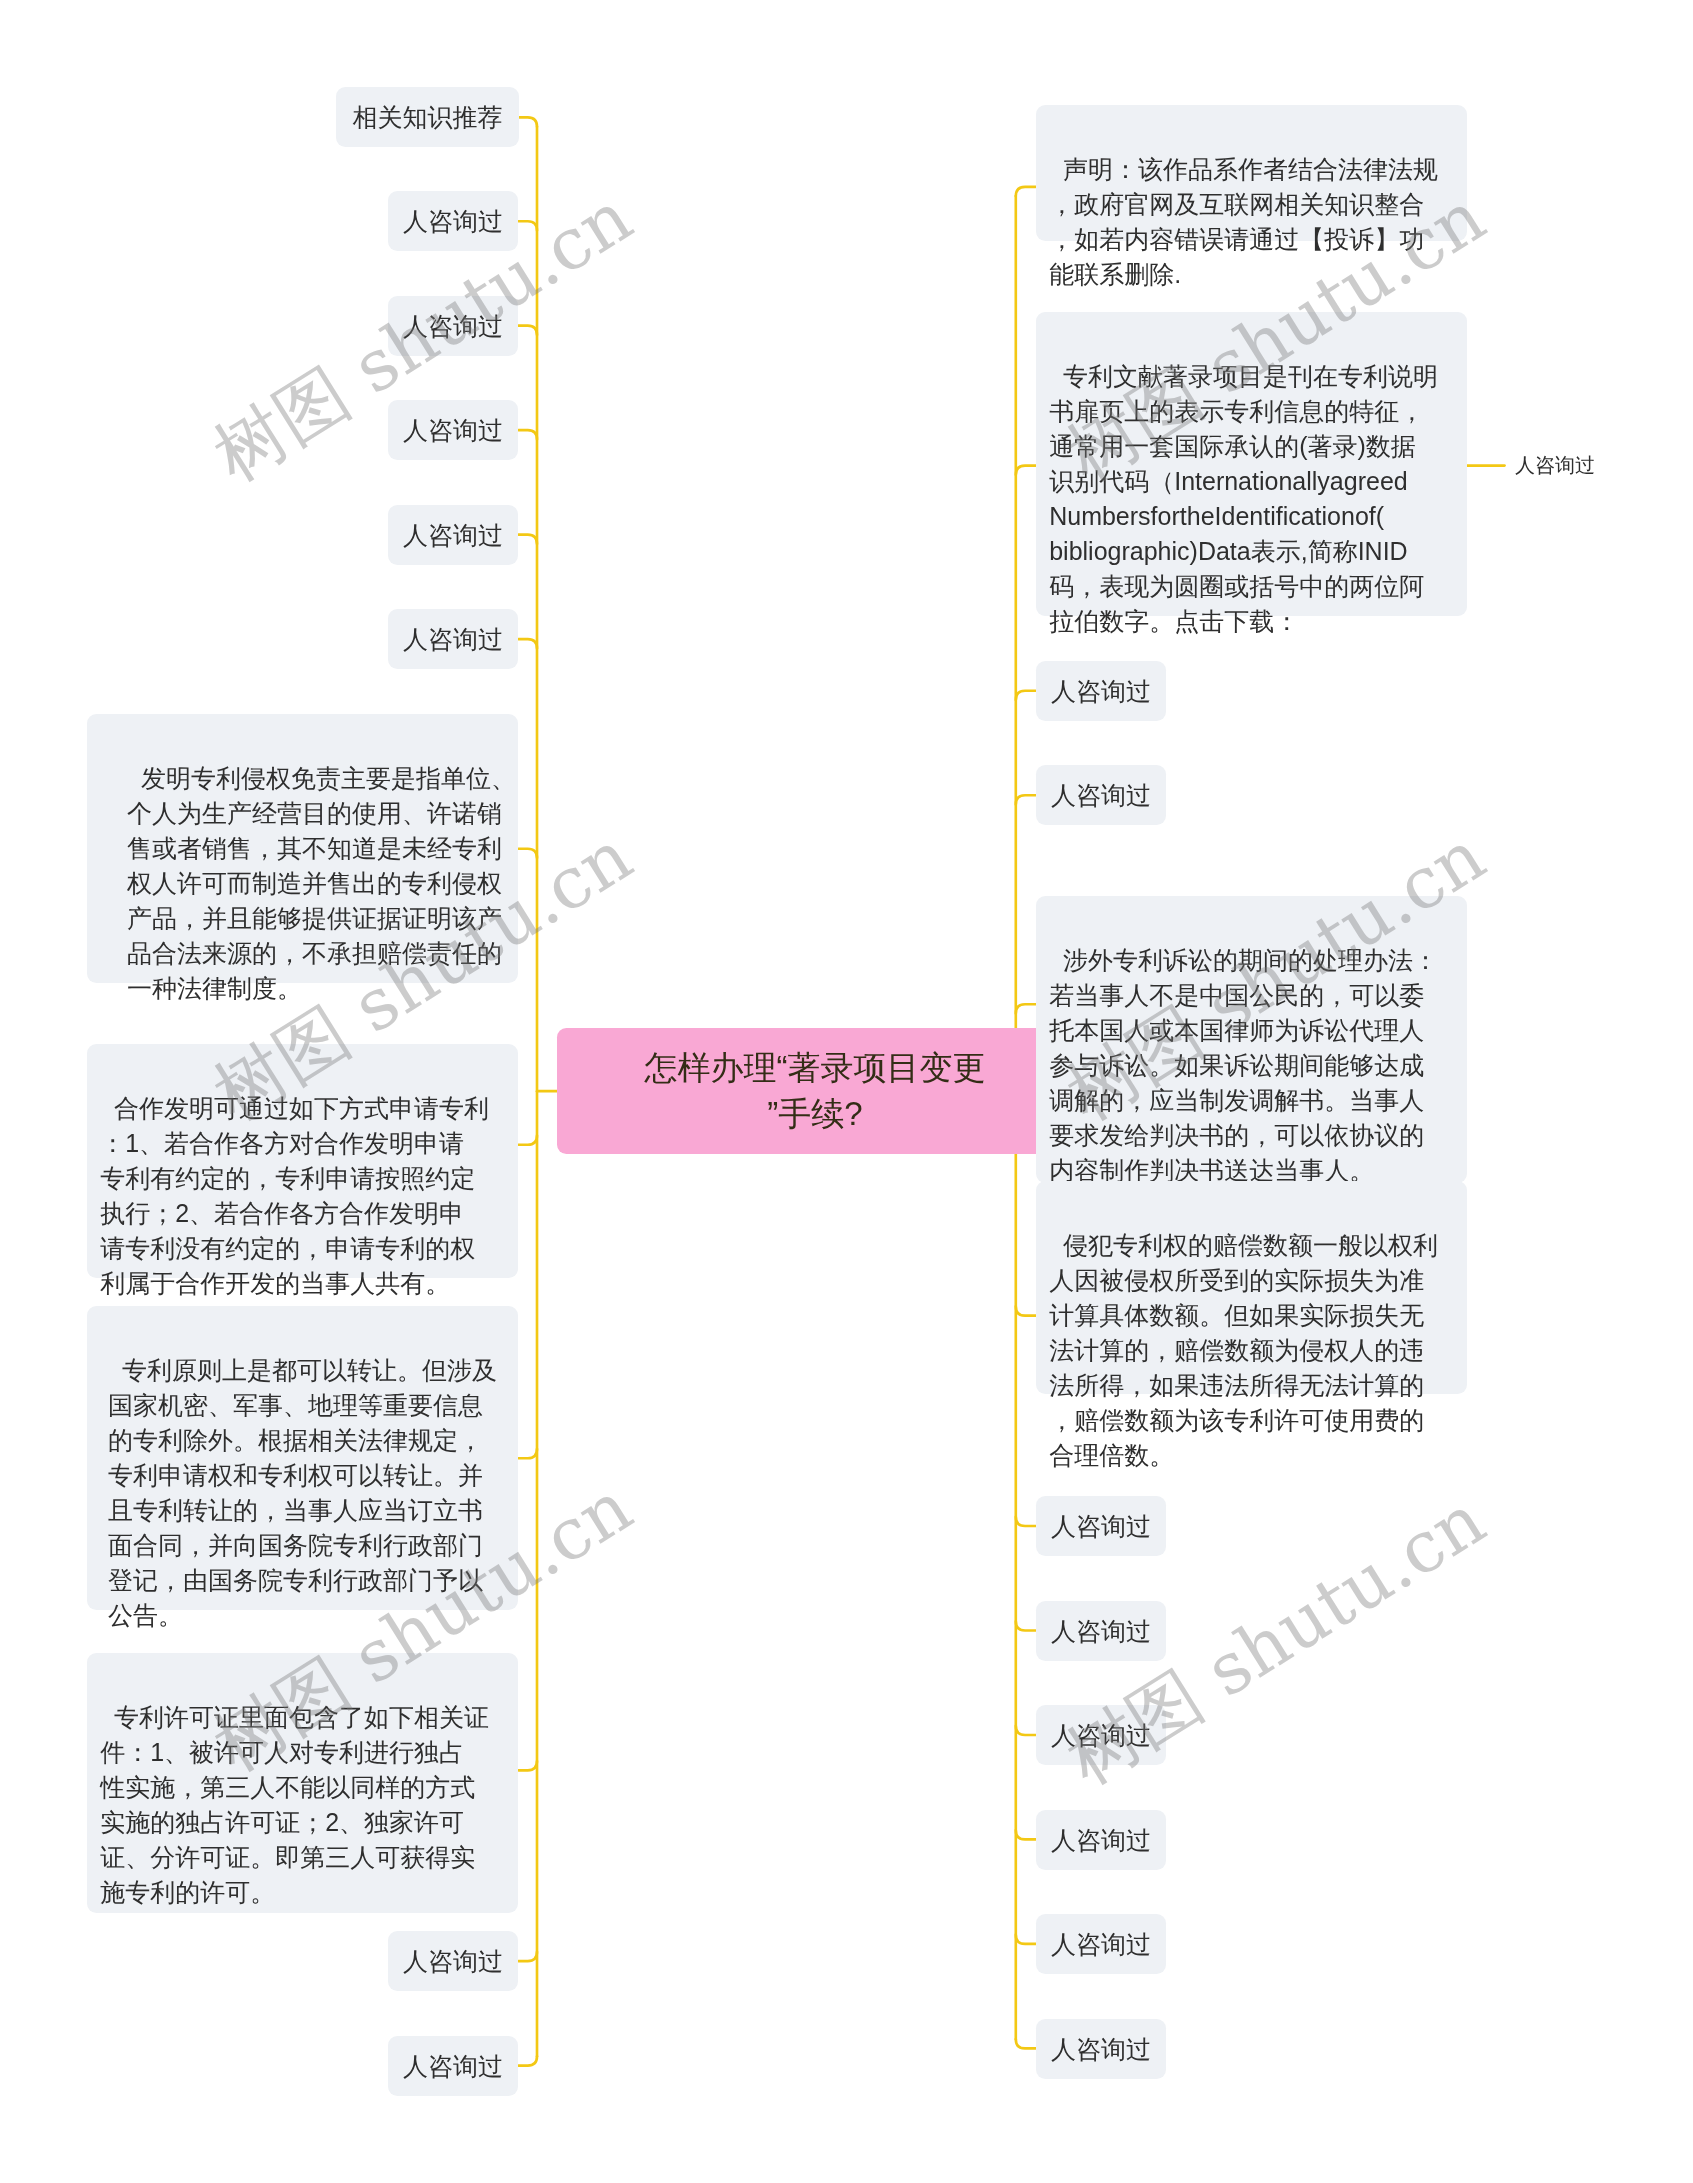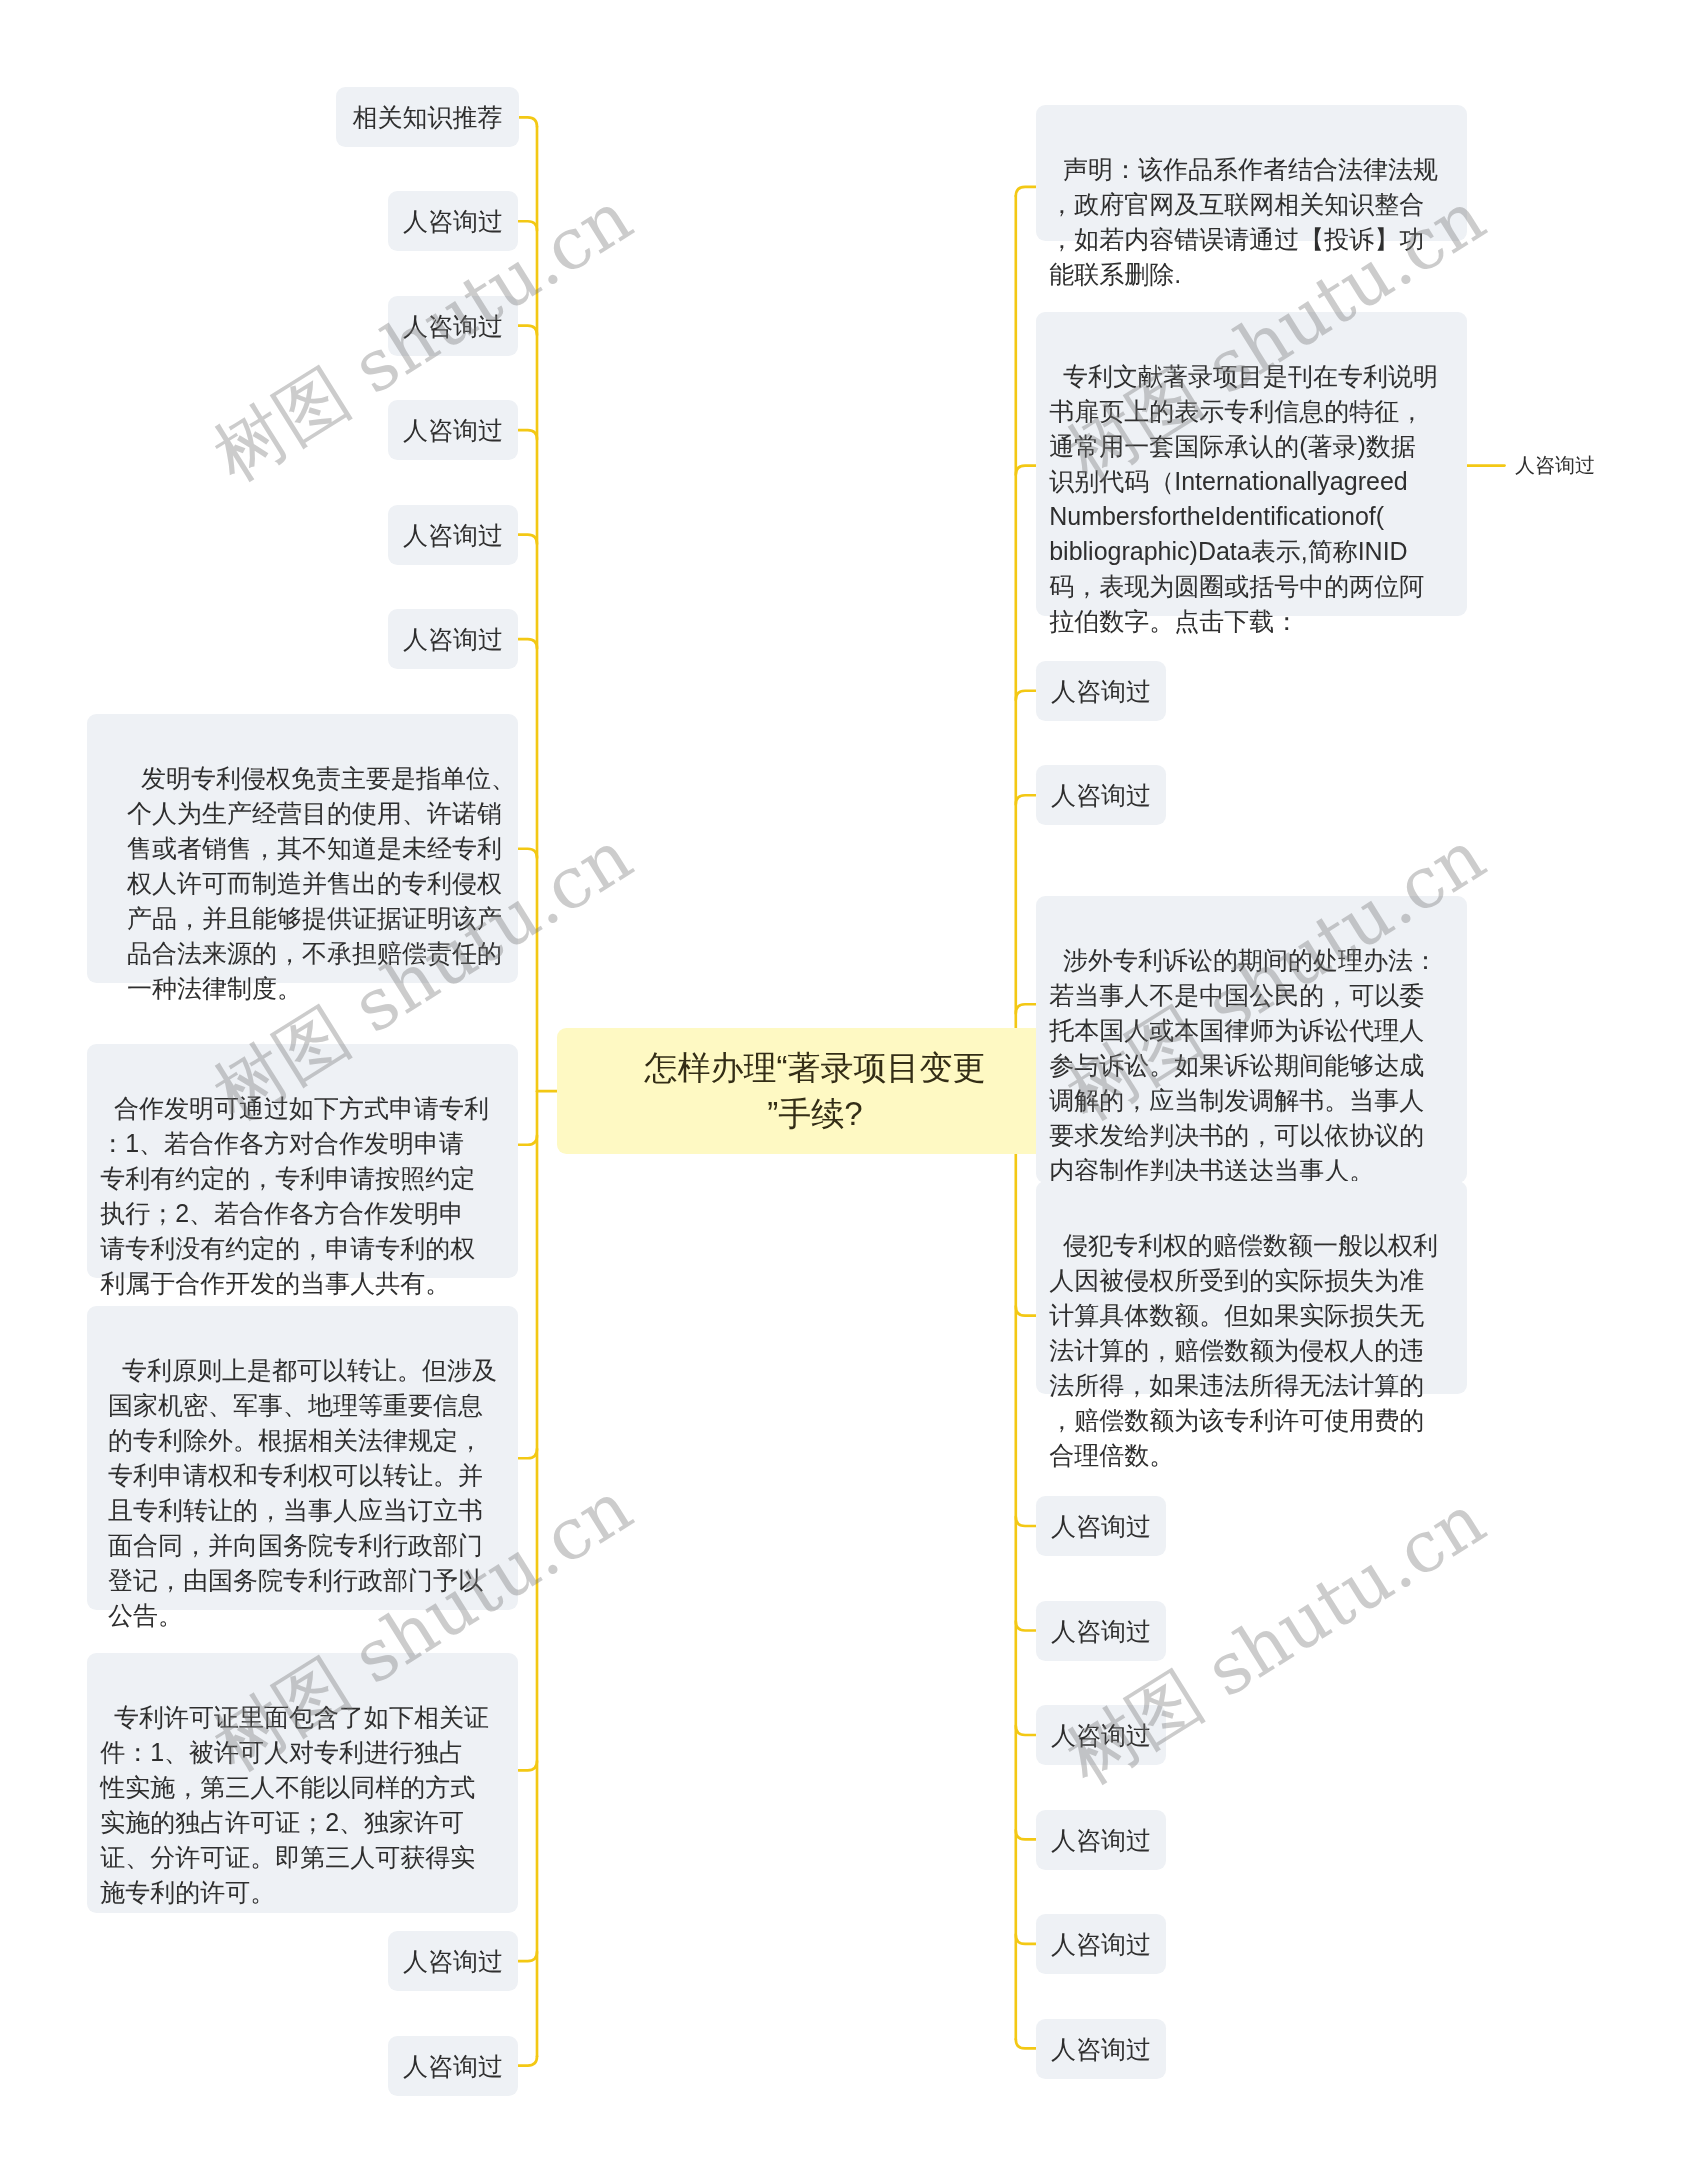--- a/index.html
+++ b/index.html
@@ -51,21 +51,21 @@
     .node.right-multi { left: 1036px; width: 431px; }
     .node.left-single { left: 388px; width: 130px; }
     .node.right-single { left: 1036px; width: 130px; }
     .root-node {
       position: absolute;
       left: 557px;
       top: 1028px;
       width: 516px;
       height: 126px;
       box-sizing: border-box;
-      background: #fef9c3;
+      background: #f9a8d4;
       border-radius: 9.3px;
       display: flex;
       align-items: center;
       justify-content: center;
     }
     .root-title {
       font-size: 33px;
       line-height: 46px;
       color: #332d16;
       text-align: center;

